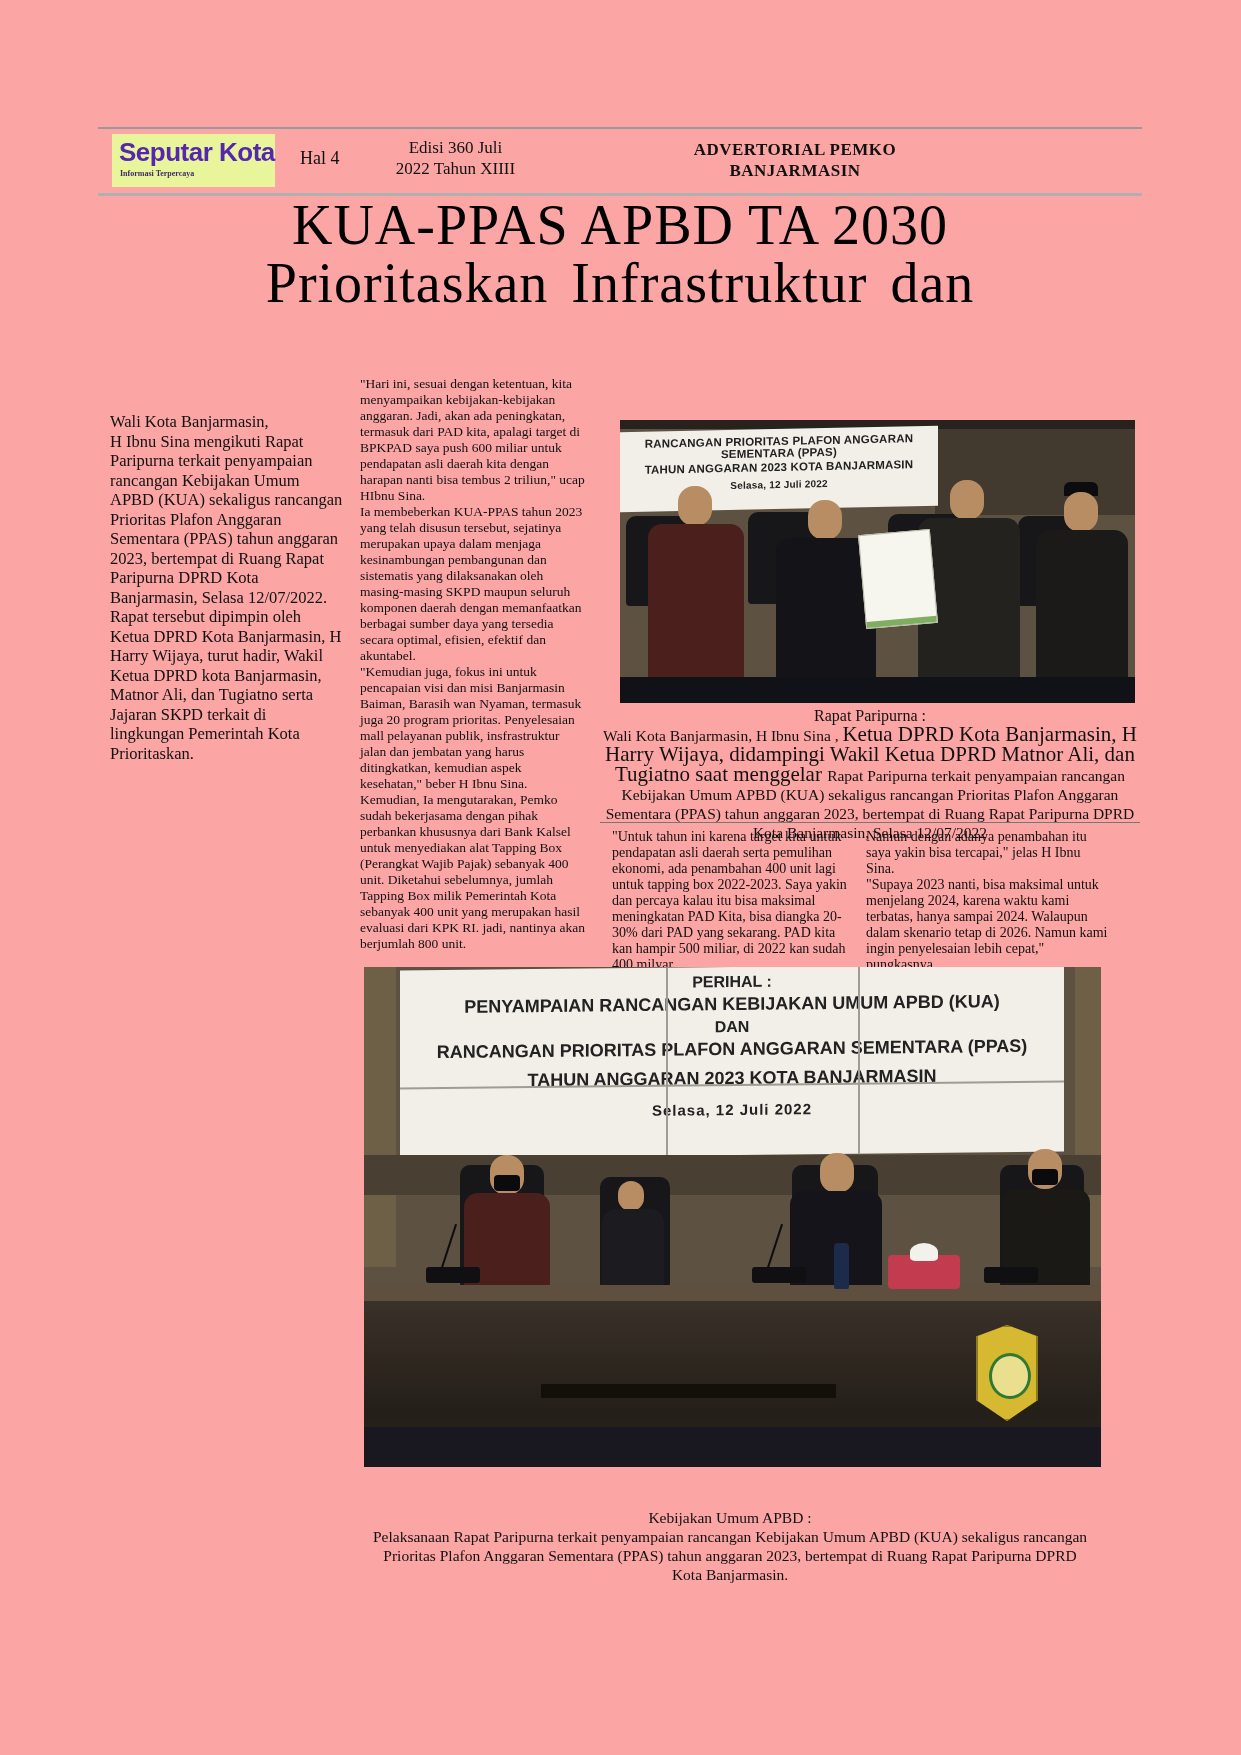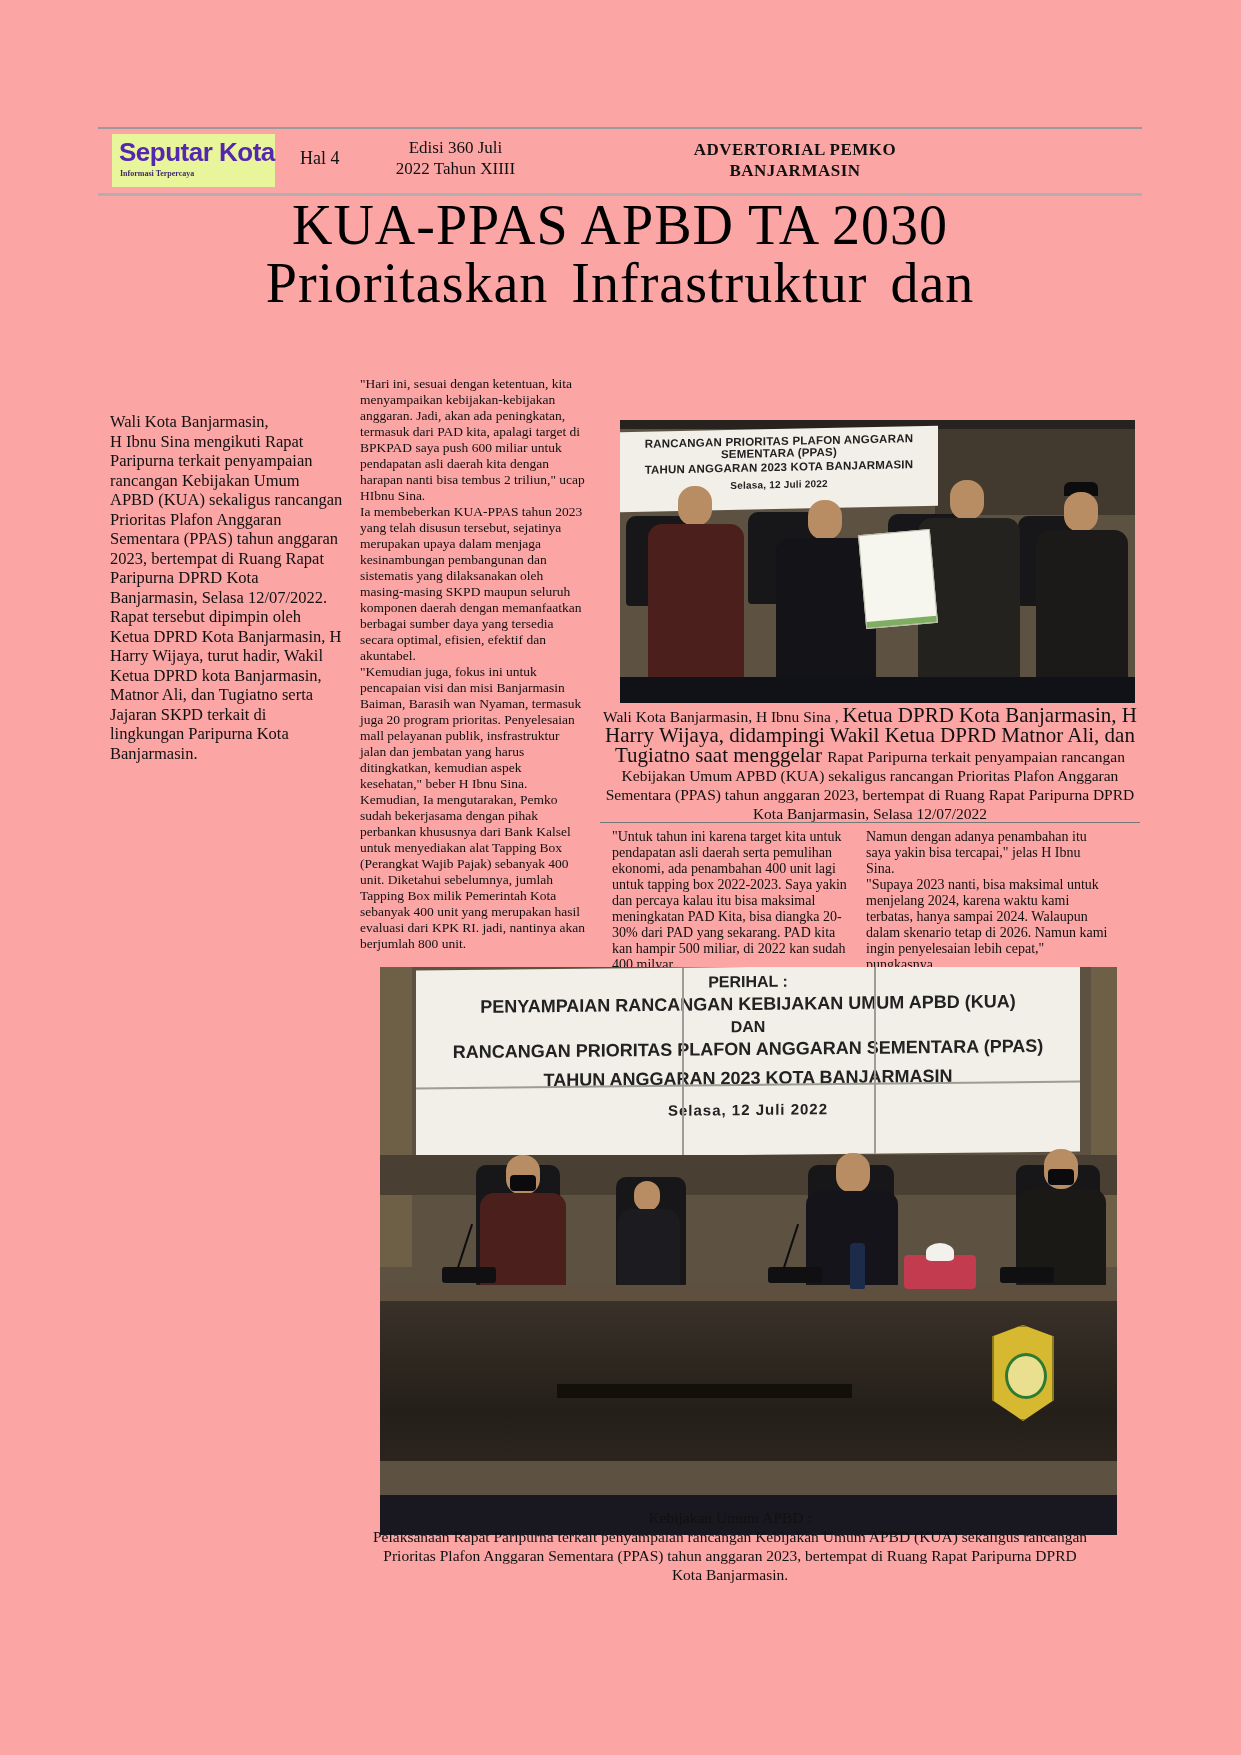--- a/index.html
+++ b/index.html
@@ -24,21 +24,21 @@
   .col { position:absolute; text-align:left; }
   .col p { margin:0; }
   .col1 { left:110px; top:412px; width:233px; font-size:16.5px; line-height:19.5px; }
   .col2 { left:360px; top:376px; width:226px; font-size:13.5px; line-height:16px; }
   .col3 { left:612px; top:829px; width:238px; font-size:14px;   line-height:16px; }
   .col4 { left:866px; top:829px; width:242px; font-size:14px;   line-height:16px; }
   .cols-rule { position:absolute; left:600px; top:822px; width:540px; height:1px; background:#777; }
   
   .photo { position:absolute; overflow:hidden; background:#5d5142; }
   .photo1 { left:620px; top:420px; width:515px; height:283px; }
-  .photo2 { left:380px; top:967px; width:737px; height:568px; }
+  .photo2 { left:364px; top:967px; width:737px; height:500px; }
   .banner { position:absolute; background:#f1efe7; color:#222; text-align:center;
     font-family:"Liberation Sans", sans-serif; font-weight:bold; }
   .p1-ceiling { position:absolute; left:0; top:0; width:100%; height:9px; background:#27221d; }
   .p1-banner { left:0; top:9px; width:318px; height:80px; transform:skewY(-1.2deg); }
   .p1-banner div { letter-spacing:0.2px; }
   .p1-b1 { font-size:11.5px; margin-top:6px; }
   .p1-b2 { font-size:11.5px; margin-top:2px; }
   .p1-b3 { font-size:10px; margin-top:6px; }
   .p1-wallR { position:absolute; right:0; top:9px; width:200px; height:86px; background:#42392f; }
   .chair { position:absolute; background:#17171a; border-radius:10px 10px 4px 4px; }
@@ -107,21 +107,21 @@
   <div class="headline-rule"></div>
 
   <div class="headline">
     <div class="hl1">KUA-PPAS APBD TA 2030</div>
     <div class="hl2">Prioritaskan Infrastruktur dan</div>
   </div>
 
   <div class="col col1">
     <p>Wali Kota Banjarmasin,</p>
     <p>H Ibnu Sina mengikuti Rapat Paripurna terkait penyampaian rancangan Kebijakan Umum APBD (KUA) sekaligus rancangan Prioritas Plafon Anggaran Sementara (PPAS) tahun anggaran 2023, bertempat di Ruang Rapat Paripurna DPRD Kota Banjarmasin, Selasa 12/07/2022.</p>
-    <p>Rapat tersebut dipimpin oleh Ketua DPRD Kota Banjarmasin, H Harry Wijaya, turut hadir, Wakil Ketua DPRD kota Banjarmasin, Matnor Ali, dan Tugiatno serta Jajaran SKPD terkait di lingkungan Paripurna Kota Banjarmasin.</p>
+    <p>Rapat tersebut dipimpin oleh Ketua DPRD Kota Banjarmasin, H Harry Wijaya, turut hadir, Wakil Ketua DPRD kota Banjarmasin, Matnor Ali, dan Tugiatno serta Jajaran SKPD terkait di lingkungan Pemerintah Kota Prioritaskan.</p>
   </div>
 
   <div class="col col2">
     <p>"Hari ini, sesuai dengan ketentuan, kita menyampaikan kebijakan-kebijakan anggaran. Jadi, akan ada peningkatan, termasuk dari PAD kita, apalagi target di BPKPAD saya push 600 miliar untuk pendapatan asli daerah kita dengan harapan nanti bisa tembus 2 triliun," ucap HIbnu Sina.</p>
     <p>Ia membeberkan KUA-PPAS tahun 2023 yang telah disusun tersebut, sejatinya merupakan upaya dalam menjaga kesinambungan pembangunan dan sistematis yang dilaksanakan oleh masing-masing SKPD maupun seluruh komponen daerah dengan memanfaatkan berbagai sumber daya yang tersedia secara optimal, efisien, efektif dan akuntabel.</p>
     <p>"Kemudian juga, fokus ini untuk pencapaian visi dan misi Banjarmasin Baiman, Barasih wan Nyaman, termasuk juga 20 program prioritas. Penyelesaian mall pelayanan publik, insfrastruktur jalan dan jembatan yang harus ditingkatkan, kemudian aspek kesehatan," beber H Ibnu Sina.</p>
     <p>Kemudian, Ia mengutarakan, Pemko sudah bekerjasama dengan pihak perbankan khususnya dari Bank Kalsel untuk menyediakan alat Tapping Box (Perangkat Wajib Pajak) sebanyak 400 unit. Diketahui sebelumnya, jumlah Tapping Box milik Pemerintah Kota sebanyak 400 unit yang merupakan hasil evaluasi dari KPK RI. jadi, nantinya akan berjumlah 800 unit.</p>
   </div>
 
   <div class="photo photo1">
@@ -148,20 +148,21 @@
     <div class="head" style="left:444px;top:72px;"></div>
     <div class="bodyshape" style="left:416px;top:110px;width:92px;height:173px;background:#1b1a18;"></div>
 
     <div class="doc" style="left:242px;top:112px;width:70px;height:92px;">
       <div class="doc-edge"></div>
     </div>
     <div class="p1-floor"></div>
   </div>
 
   <div class="caption1">
+    <span class="cap-title">Rapat Paripurna :</span>
     <span class="small">Wali Kota Banjarmasin, H Ibnu Sina , </span><span class="big">Ketua DPRD Kota Banjarmasin, H Harry Wijaya, didampingi Wakil Ketua DPRD Matnor Ali, dan Tugiatno saat menggelar </span><span class="small">Rapat Paripurna terkait penyampaian rancangan Kebijakan Umum APBD (KUA) sekaligus rancangan Prioritas Plafon Anggaran Sementara (PPAS) tahun anggaran 2023, bertempat di Ruang Rapat Paripurna DPRD Kota Banjarmasin, Selasa 12/07/2022</span>
   </div>
 
   <div class="cols-rule"></div>
 
   <div class="col col3">
     <p>"Untuk tahun ini karena target kita untuk pendapatan asli daerah serta pemulihan ekonomi, ada penambahan 400 unit lagi untuk tapping box 2022-2023. Saya yakin dan percaya kalau itu bisa maksimal meningkatan PAD Kita, bisa diangka 20-30% dari PAD yang sekarang. PAD kita kan hampir 500 miliar, di 2022 kan sudah 400 milyar.</p>
   </div>
 
   <div class="col col4">

